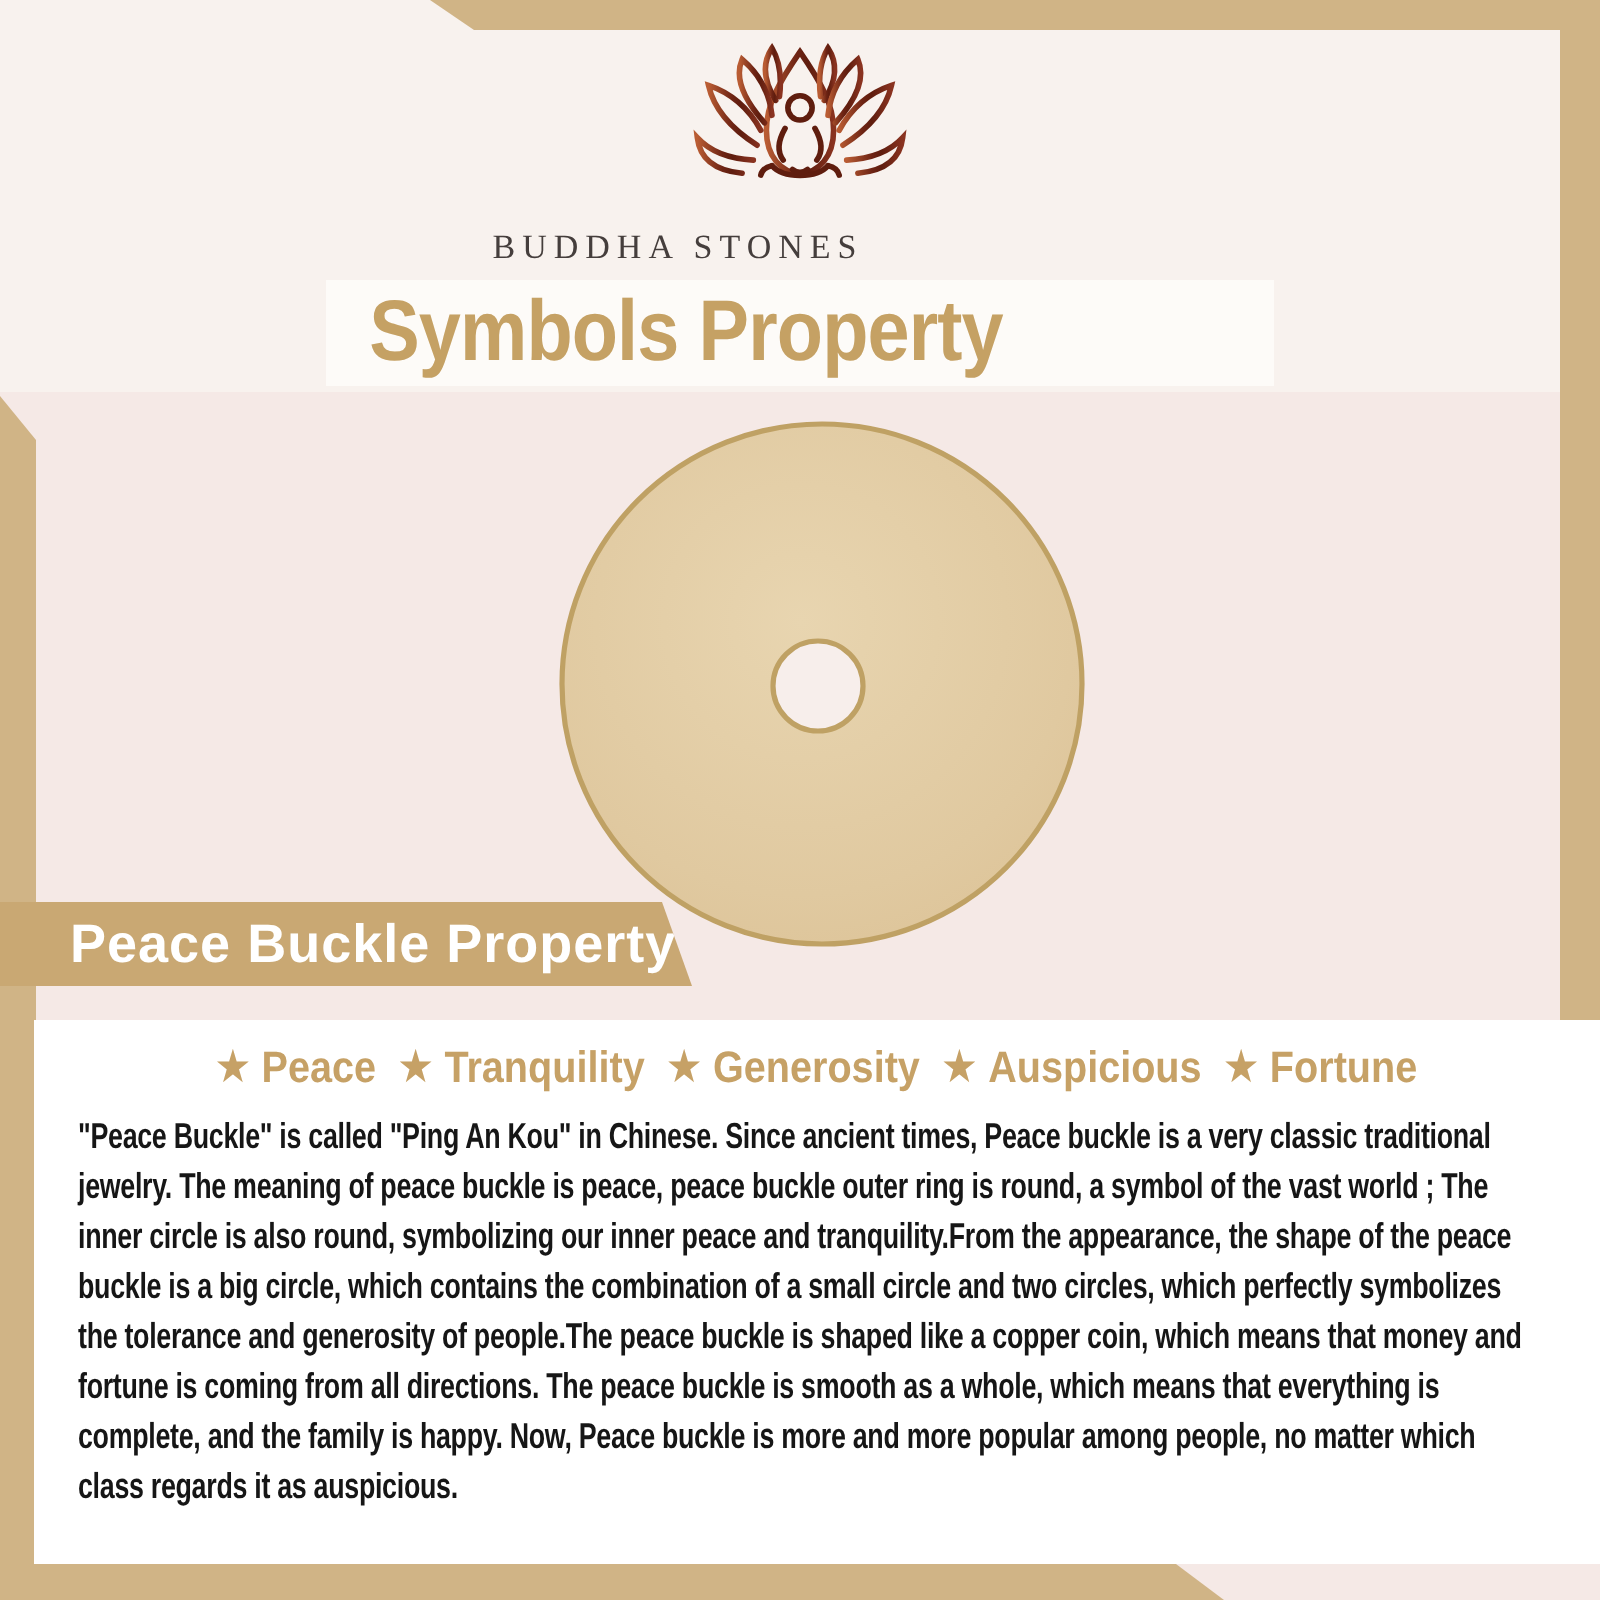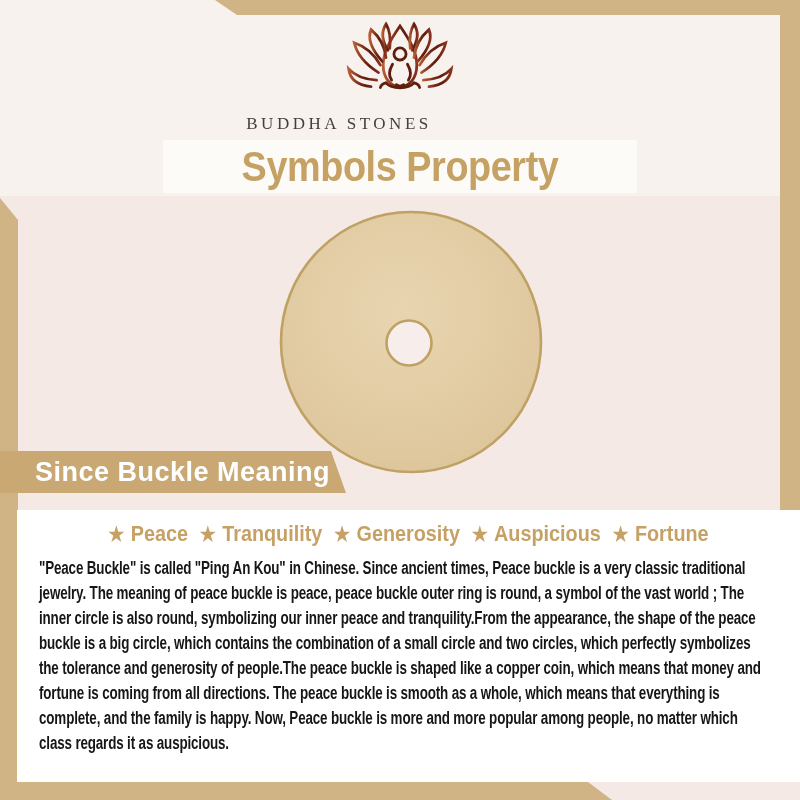--- a/index.html
+++ b/index.html
@@ -23,21 +23,21 @@
   
   .logo-svg{position:absolute;left:330px;top:20px;width:140px;height:94px;}
   .brand-name{
     position:absolute;left:0;top:114px;width:678px;text-align:center;
     font-family:"Liberation Serif", serif;font-size:17px;letter-spacing:3.5px;
     color:#453e3c;font-weight:500;
   }
   
   .title-band{
     position:absolute;left:163px;top:140px;width:474px;height:53px;
-    background:#fdfbf8;text-align:center;
+    background:#fdfbf8;
   }
   .title-band .title-text{
     display:inline-block;line-height:53px;font-size:43px;font-weight:bold;
     color:#c5a164;transform:scaleX(0.88);transform-origin:center;
     white-space:nowrap;letter-spacing:-0.5px;
   }
   
   .disc-svg{position:absolute;left:278px;top:209px;width:266px;height:266px;}
   
   .ribbon{
@@ -122,21 +122,21 @@
     <circle cx="133" cy="133" r="130" fill="url(#discg)" stroke="#bfa164" stroke-width="2.6"></circle>
     <circle cx="131" cy="134" r="22.5" fill="#f7eeeb" stroke="#bfa164" stroke-width="2.6"></circle>
   </svg>
 
   <div class="band band-top"></div>
   <div class="band band-right"></div>
   <div class="band band-left"></div>
   <div class="band band-bottom"></div>
 
   <div class="ribbon">
-    <span class="ribbon-text">Since Buckle Meaning</span>
+    <span class="ribbon-text">Peace Buckle Property</span>
   </div>
 
   <div class="content-panel">
     <div class="keywords-row">
       <span class="keyword-item">
         <span class="star">★</span>
         <span>Peace</span>
       </span>
       <span class="keyword-item">
         <span class="star">★</span>

